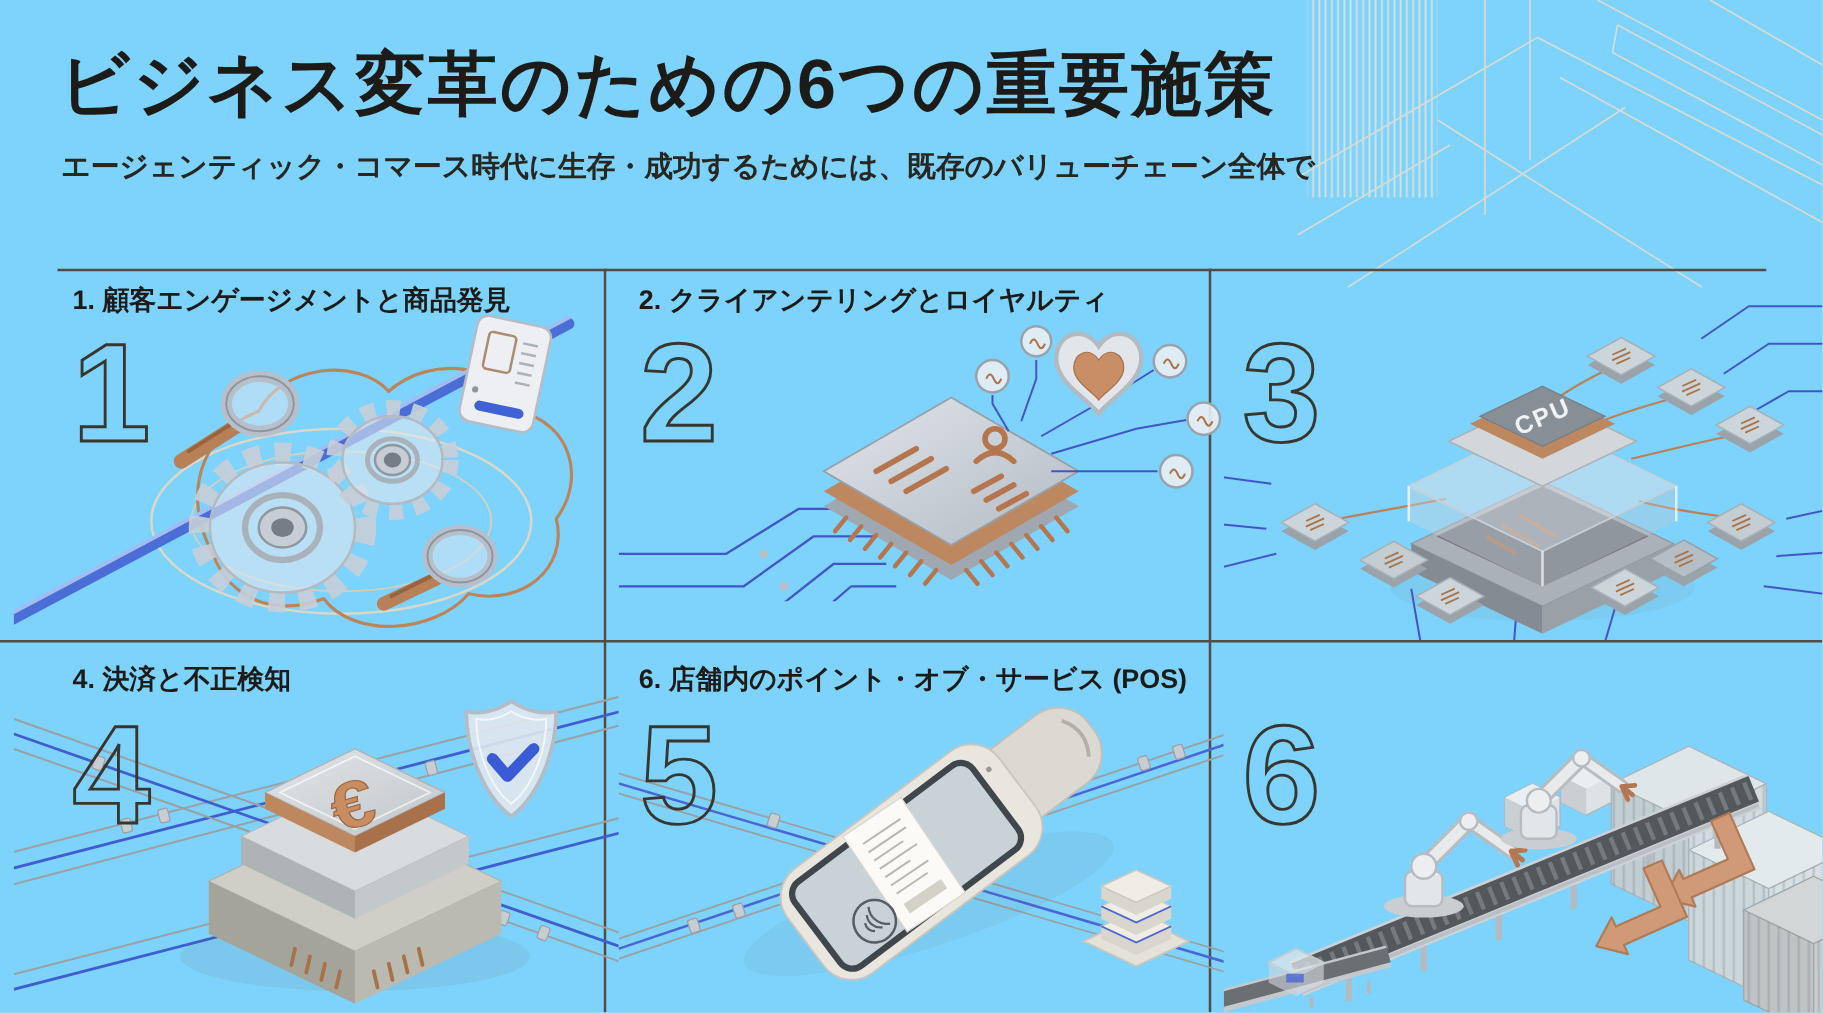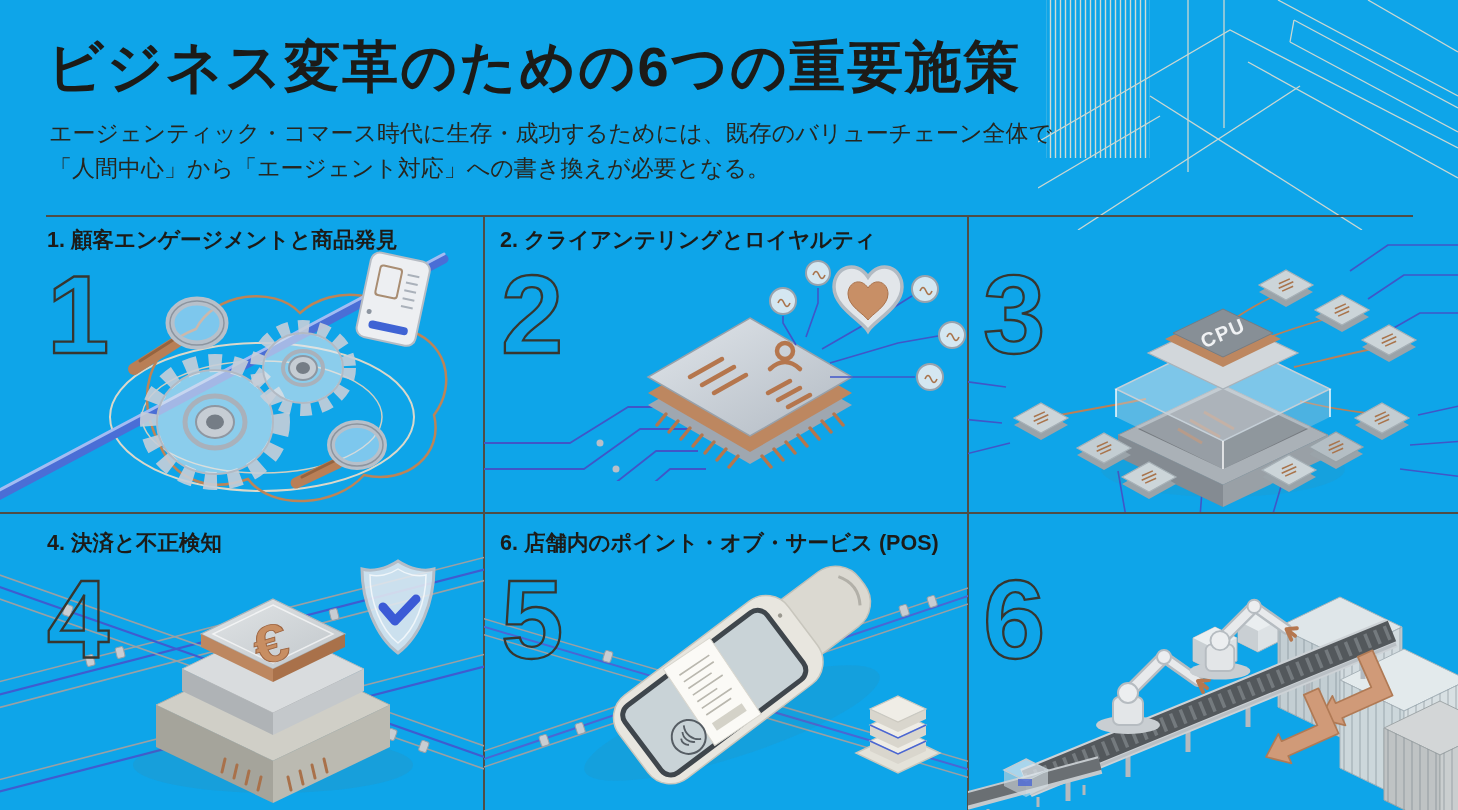--- a/index.html
+++ b/index.html
@@ -1,36 +1,36 @@
 <!DOCTYPE html>
 <html><head>
 <meta charset="utf-8">
 <style>
   html,body{margin:0;padding:0;background:#d8d5cc;}
   .canvas{
     position:relative;width:1458px;height:810px;margin:0 auto;
-    background:#0ea5e9;overflow:hidden;
+    background:#7dd3fc;overflow:hidden;
     font-family:"Liberation Sans","DejaVu Sans",sans-serif;
     color:#1c1b18;
   }
   .blueprint{position:absolute;top:0;right:0;pointer-events:none;}
   .page-title{
     position:absolute;left:47px;top:30px;margin:0;
     font-size:56px;font-weight:800;letter-spacing:2px;color:#1c1b18;white-space:nowrap;
   }
   .page-sub{
     position:absolute;left:49px;top:116px;margin:0;
-    font-size:23px;font-weight:400;line-height:35px;color:#27261f;white-space:nowrap;
+    font-size:23px;font-weight:700;line-height:35px;color:#27261f;white-space:nowrap;
   }
   .rule{position:absolute;background:#4f4d46;}
   .rule-top{left:46px;top:215px;width:1367px;height:1.5px;}
   .rule-mid{left:0;top:512px;width:1458px;height:1.5px;}
   .rule-v1{left:483px;top:215px;width:1.5px;height:595px;}
   .rule-v2{left:967px;top:215px;width:1.5px;height:595px;}
-  .panel{position:absolute;overflow:hidden;}
+  .panel{position:absolute;overflow:hidden;margin-left:11px;}
   .p1{left:0;top:217px;width:484px;height:295px;}
   .p2{left:484px;top:217px;width:484px;height:264px;}
   .p3{left:968px;top:217px;width:490px;height:295px;}
   .p4{left:0;top:513px;width:484px;height:341px;}
   .p5{left:484px;top:513px;width:484px;height:297px;}
   .p6{left:968px;top:513px;width:490px;height:297px;}
   .panel-label{
     position:relative;z-index:3;margin:0;
     font-size:21.5px;font-weight:700;color:#1c1b18;white-space:nowrap;
   }
@@ -75,21 +75,20 @@
       <path d="M252,42 L420,132"></path>
       <path d="M256,20 L420,108"></path>
       <path d="M252,42 L256,20"></path>
       <path d="M330,0 L420,52"></path>
     </g>
   </svg>
 
   <h1 class="page-title">ビジネス変革のための6つの重要施策</h1>
   <p class="page-sub">
     <span>エージェンティック・コマース時代に生存・成功するためには、既存のバリューチェーン全体で</span><br>
-    <span>「人間中心」から「エージェント対応」への書き換えが必要となる。</span>
   </p>
 
   <div class="rule rule-top"></div>
   <div class="rule rule-mid"></div>
   <div class="rule rule-v1"></div>
   <div class="rule rule-v2"></div>
 
   <section class="panel p1 row1 col1">
     <h2 class="panel-label">1. 顧客エンゲージメントと商品発見</h2>
     <svg class="bignum" width="150" height="125" viewBox="0 0 150 125">

